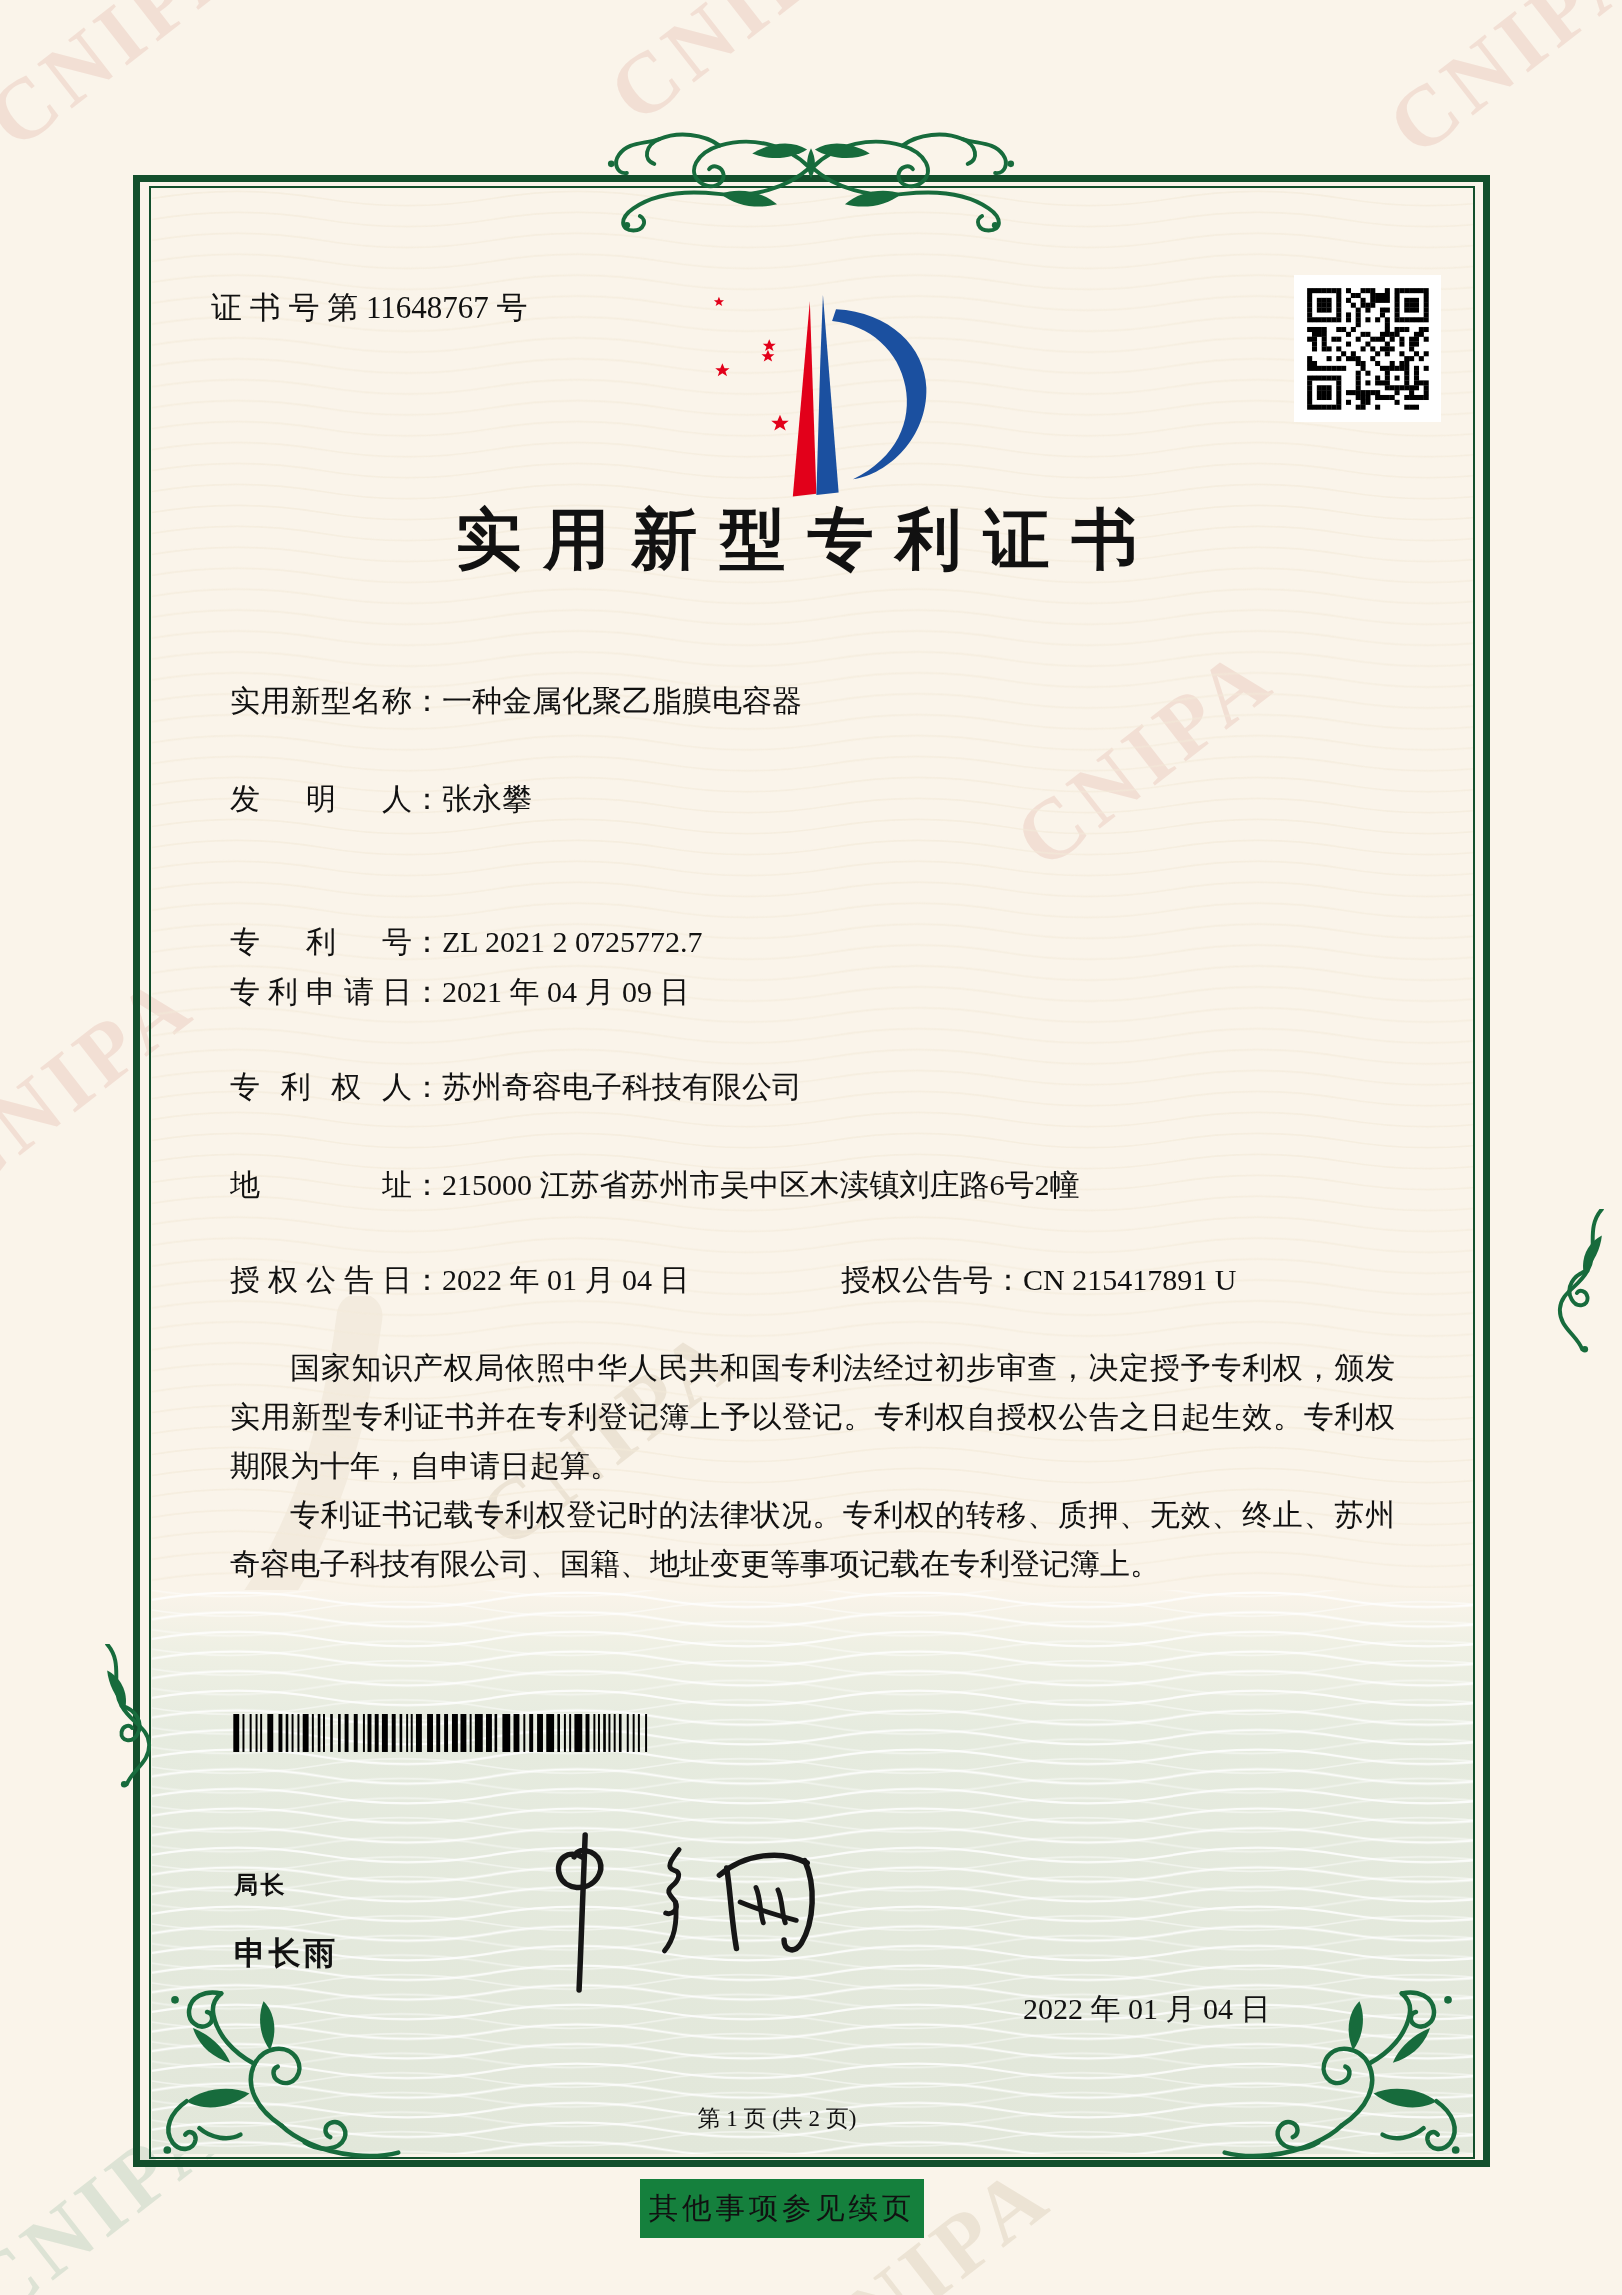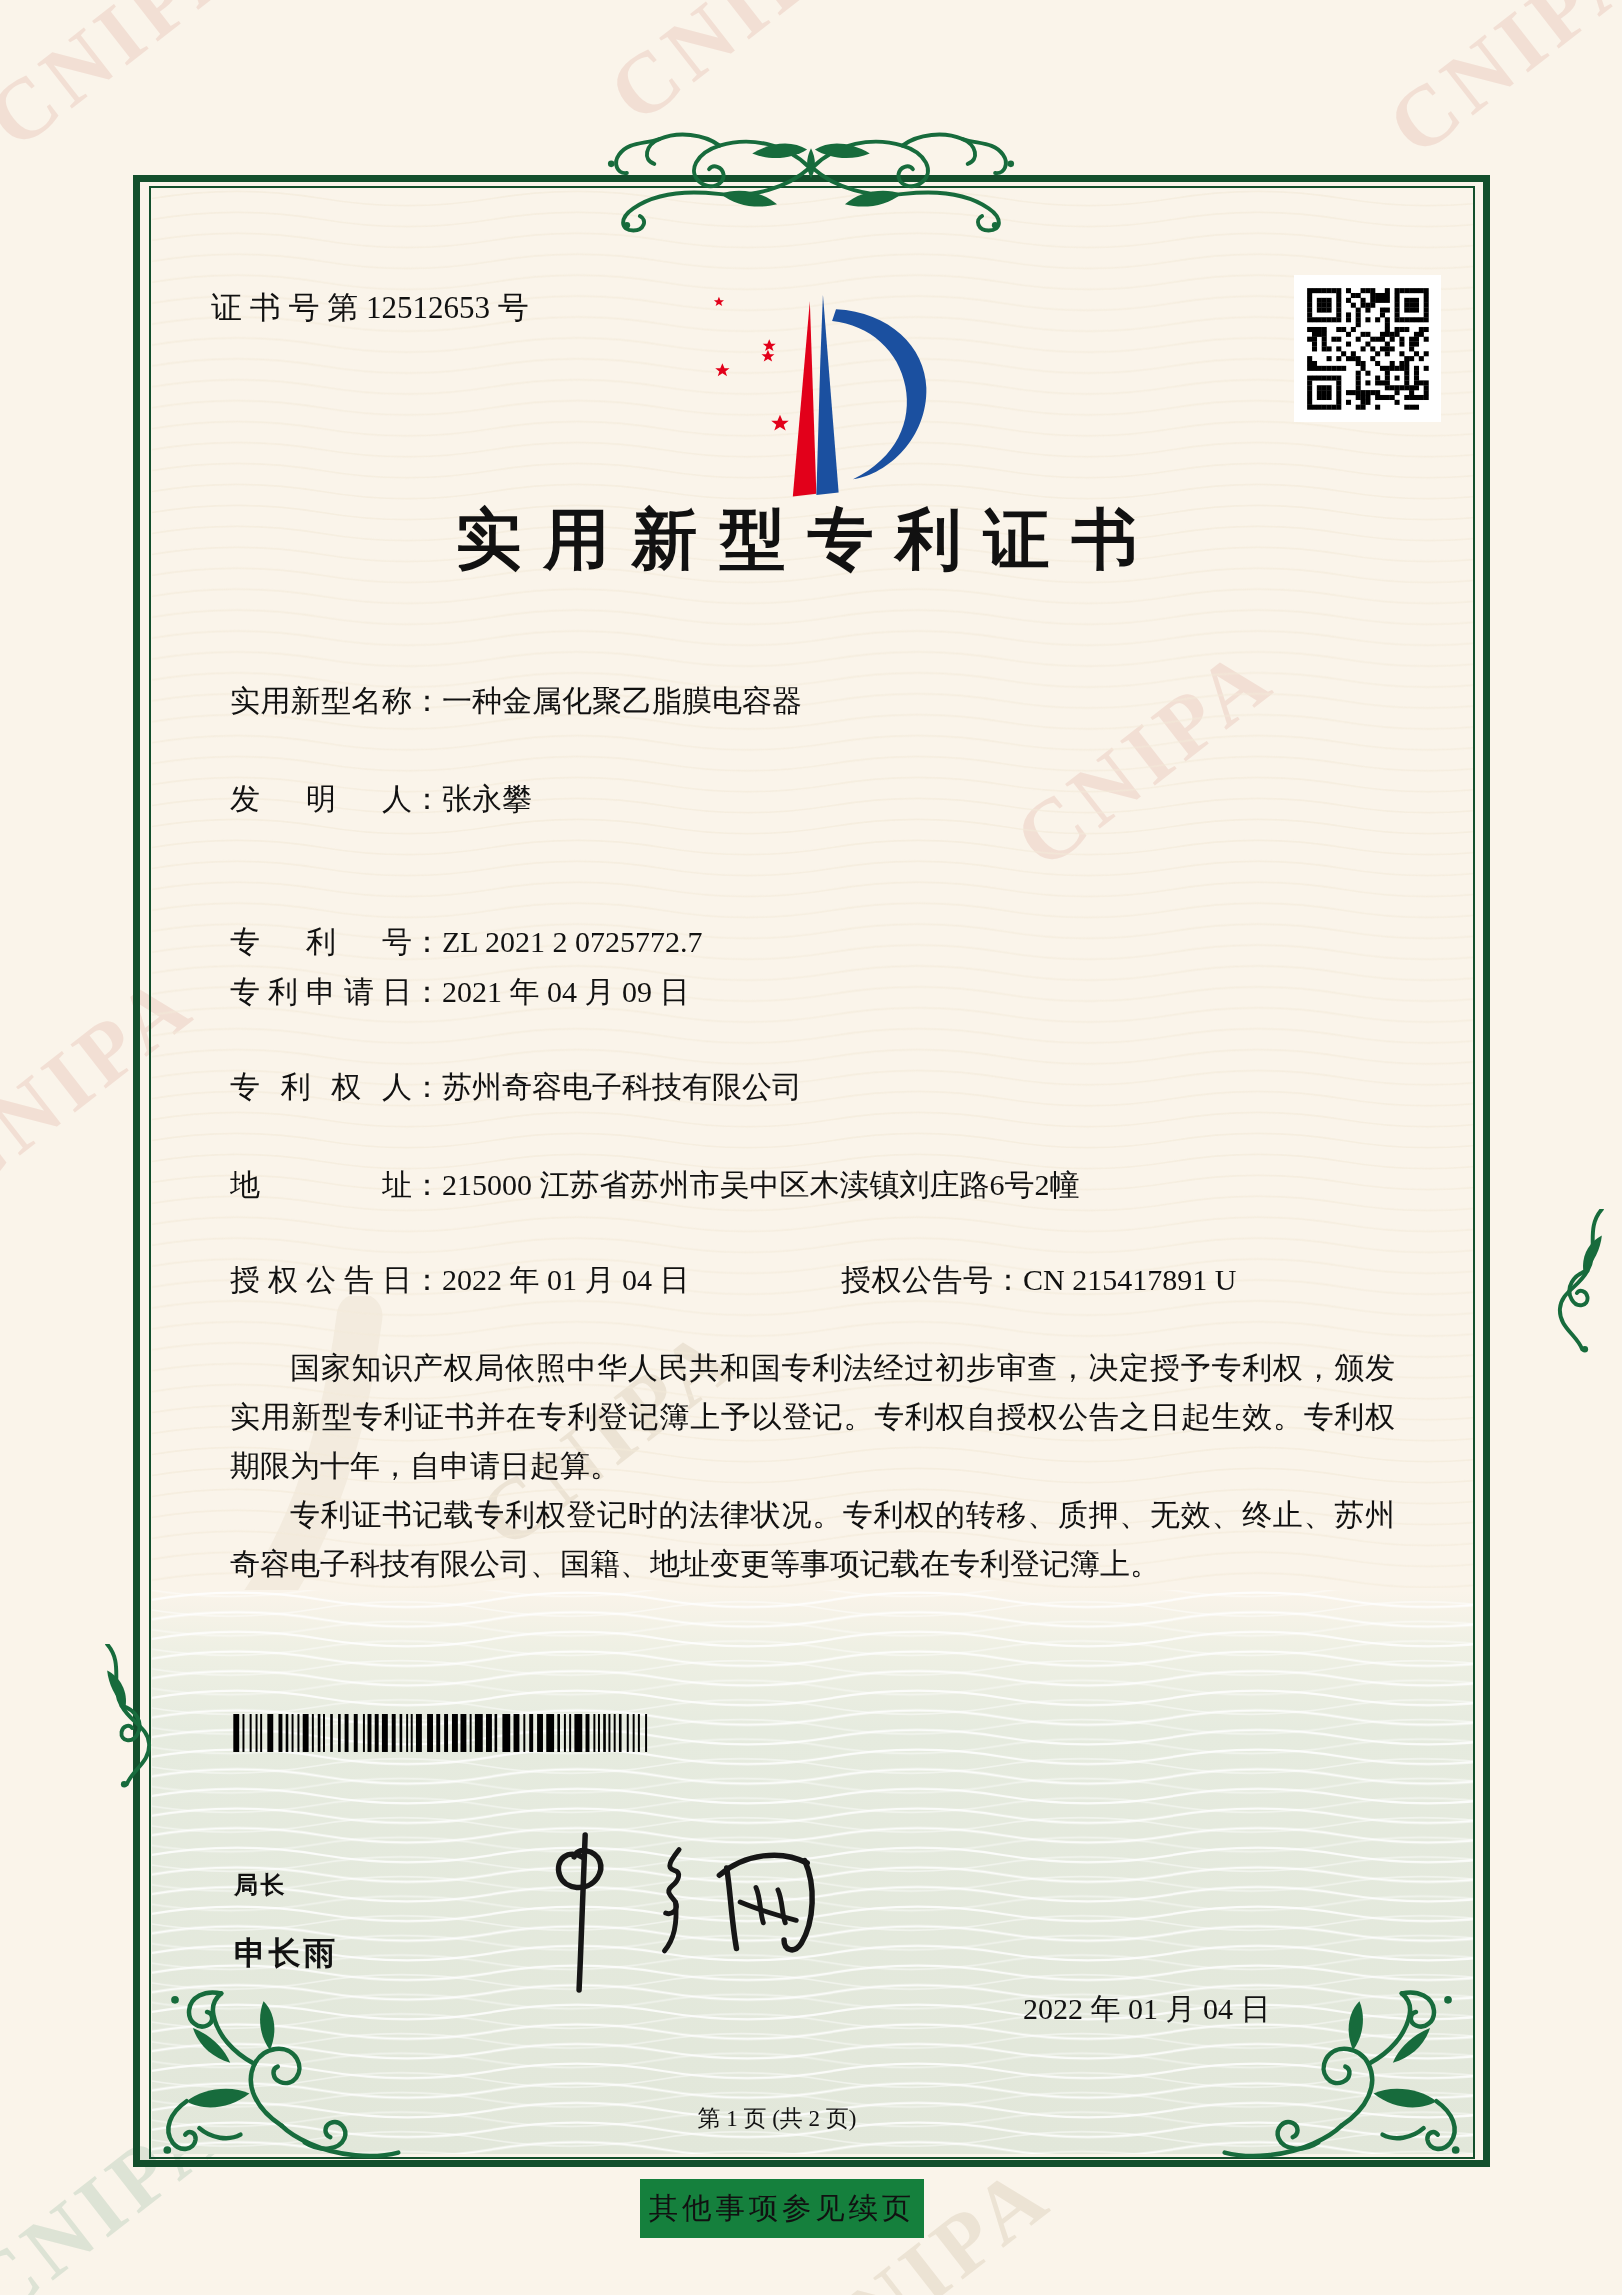--- a/index.html
+++ b/index.html
@@ -155,21 +155,21 @@
       <path d="M74,94 C52,100 40,120 50,138 C58,152 76,148 74,134 C72,124 62,122 58,128"></path>
       <path d="M96,40 C76,50 64,72 68,96 C84,82 94,60 96,40 Z" fill="#176b3c" stroke="none"></path>
       <circle cx="70" cy="214" r="5" fill="#176b3c" stroke="none"></circle>
     </g>
   </svg>
 
   <svg class="orn" style="left:98px;top:1644px;" width="72" height="151" viewBox="0 0 110 230">
     <use href="#vineR" transform="translate(110,0) scale(-1,1)"></use>
   </svg>
 
-  <div class="cert-no">证 书 号 第 12512653 号</div>
+  <div class="cert-no">证 书 号 第 11648767 号</div>
 
   <svg class="logo" width="236" height="216" viewBox="0 0 360 330">
     <g fill="#e2001a">
       <path id="star" d="M0,-16 L4.7,-4.9 L16,-4.9 L6.8,2.3 L10.4,13 L0,6.4 L-10.4,13 L-6.8,2.3 L-16,-4.9 L-4.7,-4.9 Z" transform="translate(104,96) scale(0.62)"></path>
       <use href="#star" transform="translate(-54,-46) scale(0.78)" x="0" y="0"></use>
       <use href="#star" transform="translate(-2,16) scale(1.0)"></use>
       <use href="#star" transform="translate(-82,28) scale(1.1)"></use>
       <use href="#star" transform="translate(-20,85) scale(1.35)"></use>
       <path d="M166,28 L176,322 L140,326 Z"></path>
     </g>

